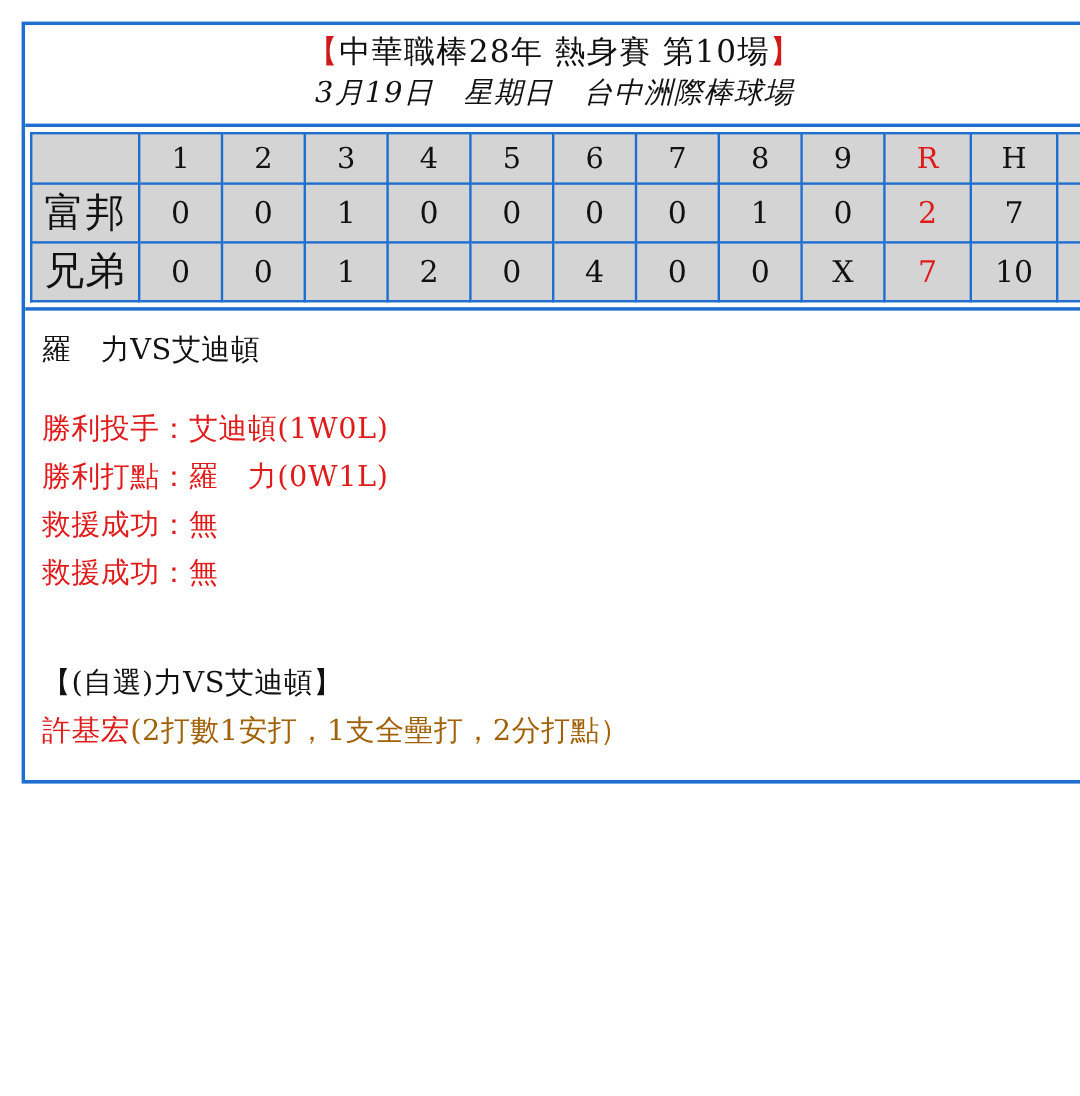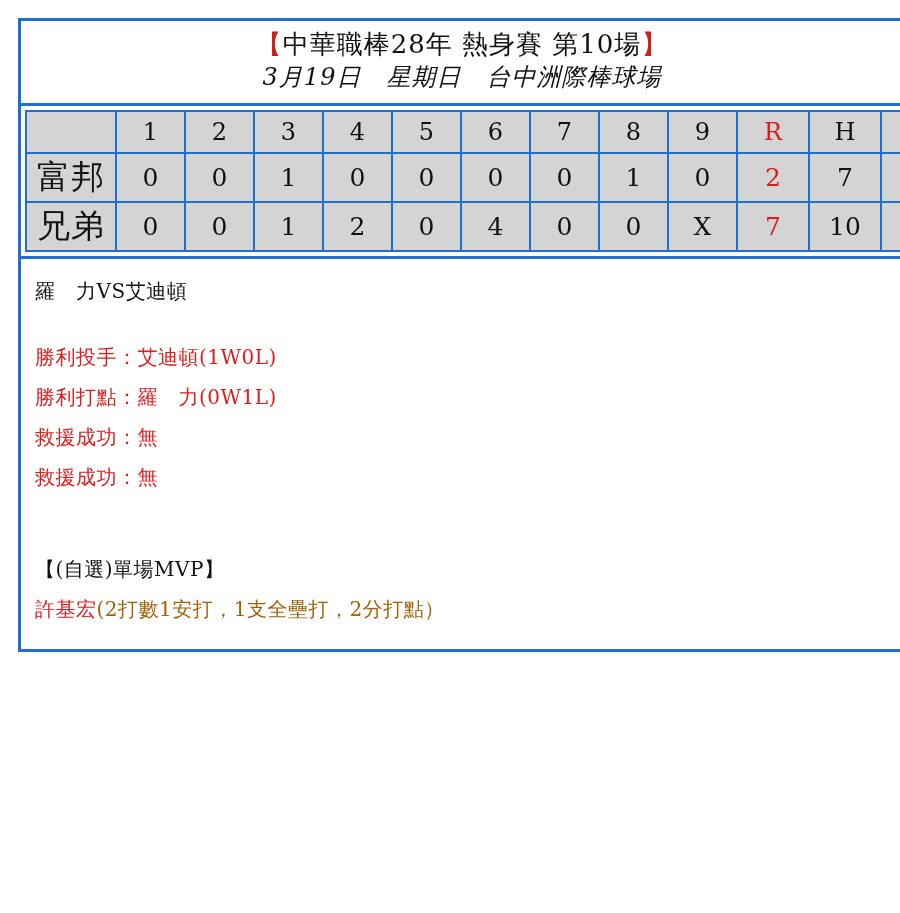--- a/index.html
+++ b/index.html
@@ -92,21 +92,21 @@
     font-size: 24px;
   }
 
   
   .body-block {
     box-sizing: border-box;
     padding: 12px 14px 18px 14px;
     background: #ffffff;
   }
   .line {
-    font-size: 20px;
+    font-size: 24px;
     line-height: 40px;
     color: #111111;
     white-space: pre;
     letter-spacing: 0.5px;
   }
   .line.red {
     color: #e01b1b;
   }
   .gap {
     height: 26px;
@@ -184,18 +184,18 @@
 
     <div class="body-block">
       <div class="line">羅　力VS艾迪頓</div>
       <div class="gap"></div>
       <div class="line red">勝利投手：艾迪頓(1W0L)</div>
       <div class="line red">勝利打點：羅　力(0W1L)</div>
       <div class="line red">救援成功：無</div>
       <div class="line red">救援成功：無</div>
       <div class="gap"></div>
       <div class="gap"></div>
-      <div class="line">【(自選)單場MVP】</div>
+      <div class="line">【(自選)力VS艾迪頓】</div>
       <div class="line"><span class="mvp-name">許基宏</span><span class="mvp-rest">(2打數1安打，1支全壘打，2分打點）</span></div>
     </div>
 
   </div>
 </div>
 
 </body></html>

